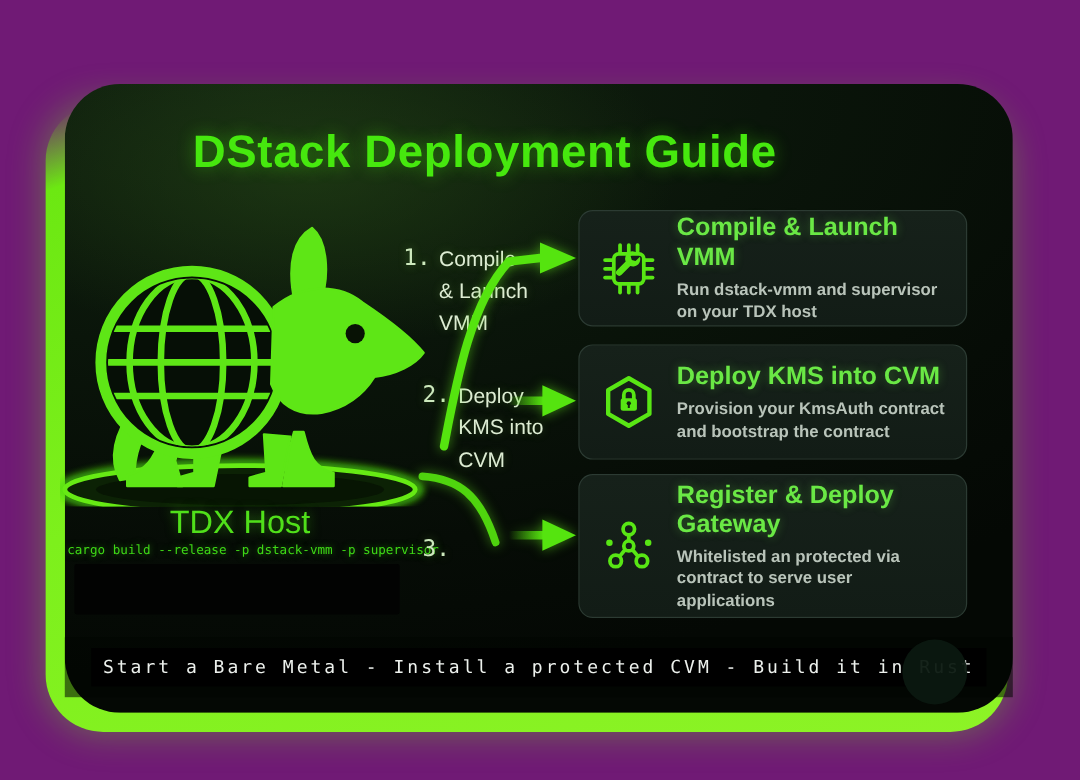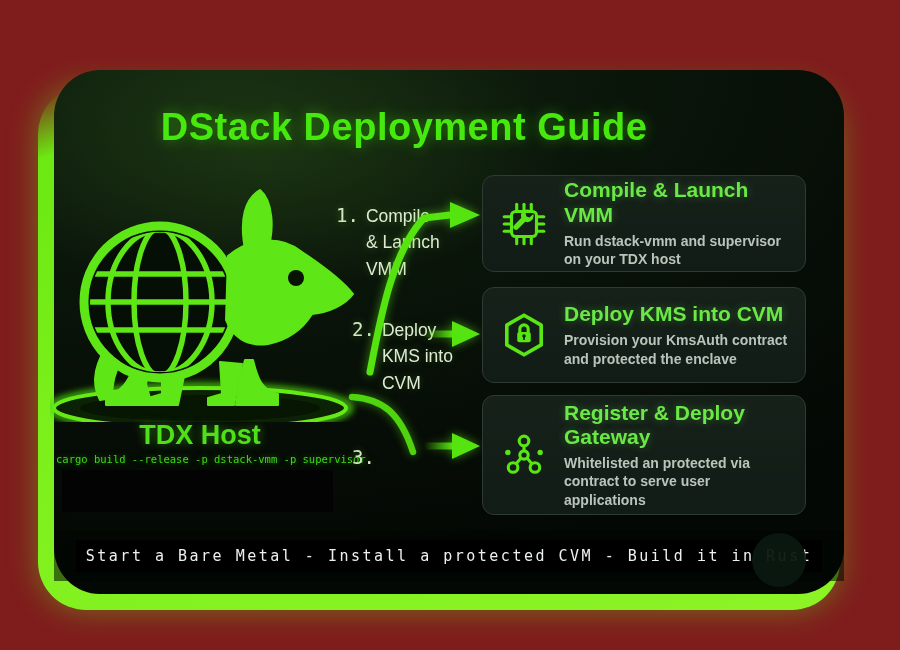--- a/index.html
+++ b/index.html
@@ -1,32 +1,32 @@
 <!DOCTYPE html>
 <html><head>
 <meta charset="utf-8">
 <style>
   html,body{margin:0;padding:0;background:#000;}
-  .stage{position:relative;width:900px;height:650px;background:#7f1d1d;overflow:hidden;
+  .stage{position:relative;width:900px;height:650px;background:#701a75;overflow:hidden;
          font-family:"Liberation Sans",sans-serif;}
   
   .glow-border{position:absolute;left:38px;top:86px;width:802px;height:524px;border-radius:48px;
       background:linear-gradient(160deg,rgba(110,232,18,0) 0%,#6ce812 9%,#7df01c 45%,#8df326 100%);
       box-shadow:0 0 28px 2px rgba(110,235,30,.35);filter:blur(.6px);}
   .panel{position:absolute;left:54px;top:70px;width:790px;height:524px;border-radius:46px;
       background:
         radial-gradient(55% 40% at 26% 14%, rgba(38,72,22,.55) 0%, rgba(10,20,8,0) 70%),
         radial-gradient(120% 95% at 20% 0%, #122410 0%, #0a150a 45%, #060c06 78%, #040804 100%);}
   .title{position:absolute;left:54px;top:106px;width:700px;text-align:center;
       font-size:38px;font-weight:bold;color:#46e80e;letter-spacing:.5px;
       text-shadow:0 0 14px rgba(70,232,14,.45);}
   
   .mascot{position:absolute;left:50px;top:172px;width:320px;height:250px;}
   .tdx-label{position:absolute;left:70px;top:420px;width:260px;text-align:center;
-      font-size:27px;font-weight:bold;color:#50e01a;text-shadow:0 0 10px rgba(80,224,26,.5);}
+      font-size:27px;font-weight:normal;color:#50e01a;text-shadow:0 0 10px rgba(80,224,26,.5);}
   .cargo-cmd{position:absolute;left:56px;top:453px;width:282px;text-align:center;
       font-family:"DejaVu Sans Mono",monospace;font-size:10.5px;color:#3ed816;
       text-shadow:0 0 6px rgba(62,216,22,.5);white-space:nowrap;}
   .terminal{position:absolute;left:62px;top:470px;width:271px;height:42px;background:#020302;
       border-radius:2px;}
   
   .step{position:absolute;display:flex;gap:7px;width:140px;}
   .step-number{font-family:"DejaVu Sans Mono",monospace;font-size:19px;color:#cde9bd;
       line-height:1.3;text-shadow:0 0 8px rgba(150,230,90,.35);}
   .step-label{font-size:17.5px;line-height:1.5;color:#ddecd3;white-space:pre-line;
@@ -176,21 +176,21 @@
   <div class="card card2">
     <svg class="card-icon" viewBox="0 0 48 48">
       <polygon points="24,5 40.5,14.5 40.5,33.5 24,43 7.5,33.5 7.5,14.5" fill="none" stroke="#58e614" stroke-width="3.5" stroke-linejoin="round"></polygon>
       <path d="M20,21.5 v-3.2 a4,4 0 0 1 8,0 v3.2" fill="none" stroke="#58e614" stroke-width="3"></path>
       <rect x="17.5" y="21" width="13" height="10" rx="2" fill="#58e614"></rect>
       <circle cx="24" cy="25" r="1.7" fill="#13210f"></circle>
       <rect x="23.2" y="25.5" width="1.6" height="3.3" fill="#13210f"></rect>
     </svg>
     <div class="card-text">
       <div class="card-title">Deploy KMS into CVM</div>
-      <div class="card-body">Provision your KmsAuth contract and protected the enclave</div>
+      <div class="card-body">Provision your KmsAuth contract and bootstrap the contract</div>
     </div>
   </div>
 
   <div class="card card3">
     <svg class="card-icon" viewBox="0 0 48 48">
       <g stroke="#58e614" stroke-width="3" fill="none">
         <line x1="24" y1="15" x2="24" y2="20"></line>
         <line x1="21" y1="27" x2="16.5" y2="32.5"></line>
         <line x1="27" y1="27" x2="31.5" y2="32.5"></line>
         <circle cx="24" cy="10.5" r="4.6"></circle>

